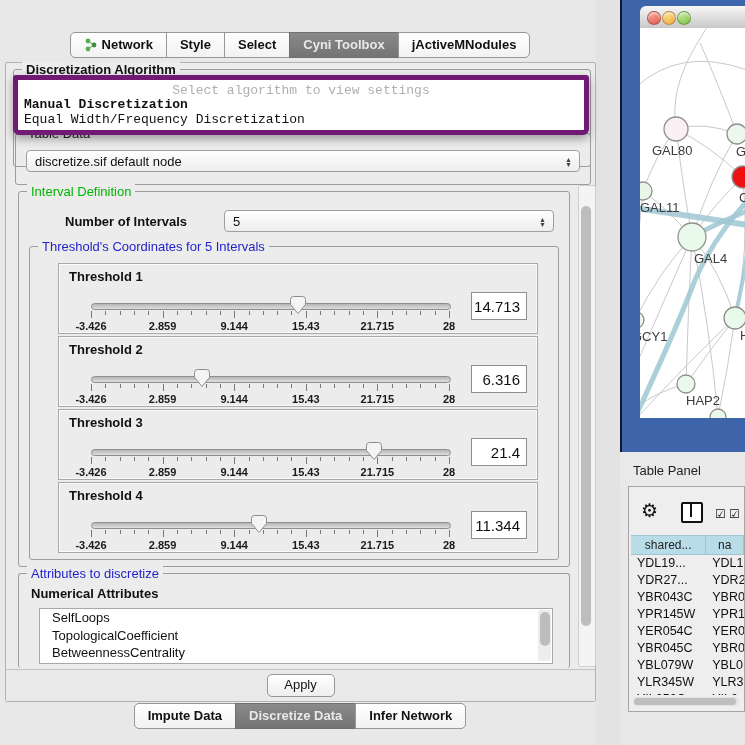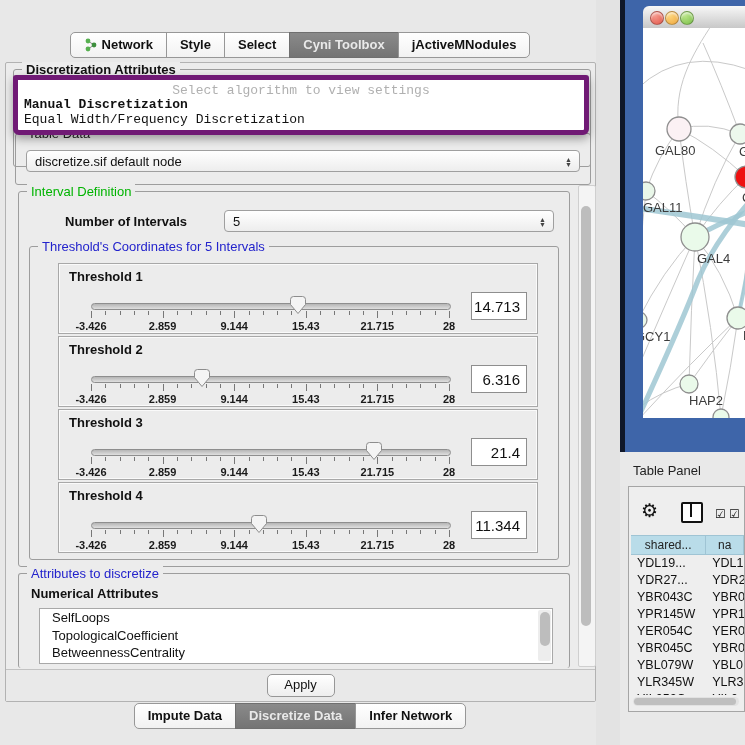--- a/index.html
+++ b/index.html
@@ -49,21 +49,21 @@
   .thumb-svg{position:absolute;top:-1px;margin-left:-8px;}
   .val-box{position:absolute;right:10px;top:28px;width:56px;height:28px;background:#fff;border:1px solid #8e8e8e;font-size:15px;color:#111;text-align:right;line-height:28px;padding-right:6px;box-sizing:border-box;}
   
   #attr-list{position:absolute;left:20px;top:34px;width:512px;height:54px;background:#fff;border:1px solid #a8a8a8;overflow:hidden;}
   #attr-list .item{font-size:13px;color:#111;padding-left:12px;line-height:17.5px;white-space:nowrap;}
   
   #apply-band{position:absolute;left:0;top:606px;width:589px;height:31px;border-top:1px solid #c2c2c2;background:#e9e9e9;display:flex;align-items:center;justify-content:center;}
   #apply-btn{width:66px;height:21px;background:linear-gradient(#ffffff,#eeeeee);border:1px solid #979797;border-radius:5px;font-size:13px;color:#111;text-align:center;line-height:20px;}
   
   #divider{position:absolute;left:596px;top:0;width:24px;height:745px;background:#e3e3e3;}
-  #net-window{position:absolute;left:620px;top:0;width:125px;height:452px;background:var(--frame-blue);border-left:5px solid #0f172a;box-sizing:border-box;}
+  #net-window{position:absolute;left:620px;top:0;width:125px;height:452px;background:var(--frame-blue);border-left:2px solid #0f172a;box-sizing:border-box;}
   #mac-bar{position:absolute;left:18px;top:6px;width:107px;height:22px;background:linear-gradient(#f7f7f7,#c8c8c8);border-radius:6px 0 0 0;border-bottom:1px solid #9a9a9a;}
   .light{position:absolute;top:5px;width:12px;height:12px;border-radius:50%;border:1px solid rgba(0,0,0,.25);box-shadow:inset 0 2px 2px rgba(255,255,255,.6);}
   #net-canvas{position:absolute;left:18px;top:28px;width:107px;height:390px;background:#fff;overflow:hidden;}
   .edge{fill:none;stroke:#c9c9c9;stroke-width:1;}
   .edge.thick{stroke:var(--edge-teal);stroke-opacity:.85;}
   #table-panel-strip{position:absolute;left:620px;top:452px;width:125px;height:34px;background:#e9e9e9;}
   #table-panel-strip .t{position:absolute;left:13px;top:11px;font-size:13px;color:#222;}
   #table-panel{position:absolute;left:628px;top:486px;width:117px;height:226px;background:#eeeeee;border:1px solid #a5a5a5;box-sizing:border-box;}
   #tp-gear{position:absolute;left:12px;top:12px;font-size:19px;color:#111;}
   #tp-colicon{position:absolute;left:52px;top:15px;width:18px;height:17px;border:2px solid #111;border-radius:2px;background:#fff;}
@@ -105,21 +105,21 @@
           <span>Cyni Toolbox</span>
         </div>
         <div class="tab">
           <span>jActiveMNodules</span>
         </div>
       </div>
 
     <div id="content">
 
       <div class="group" id="disc-group" style="left:7px;top:6px;width:576px;height:96px;">
-        <span class="gtitle black">Discretization Attributes</span>
+        <span class="gtitle black">Discretization Algorithm</span>
         <div class="combo focusring" style="left:14px;top:30px;width:554px;">
           <span class="stepper">▲<br>▼</span>
         </div>
       </div>
 
       <div id="algo-popup">
         <div class="hint">Select algorithm to view settings</div>
         <div class="opt b" style="top:17px;">Manual Discretization</div>
         <div class="opt" style="top:32px;">Equal Width/Frequency Discretization</div>
       </div>

